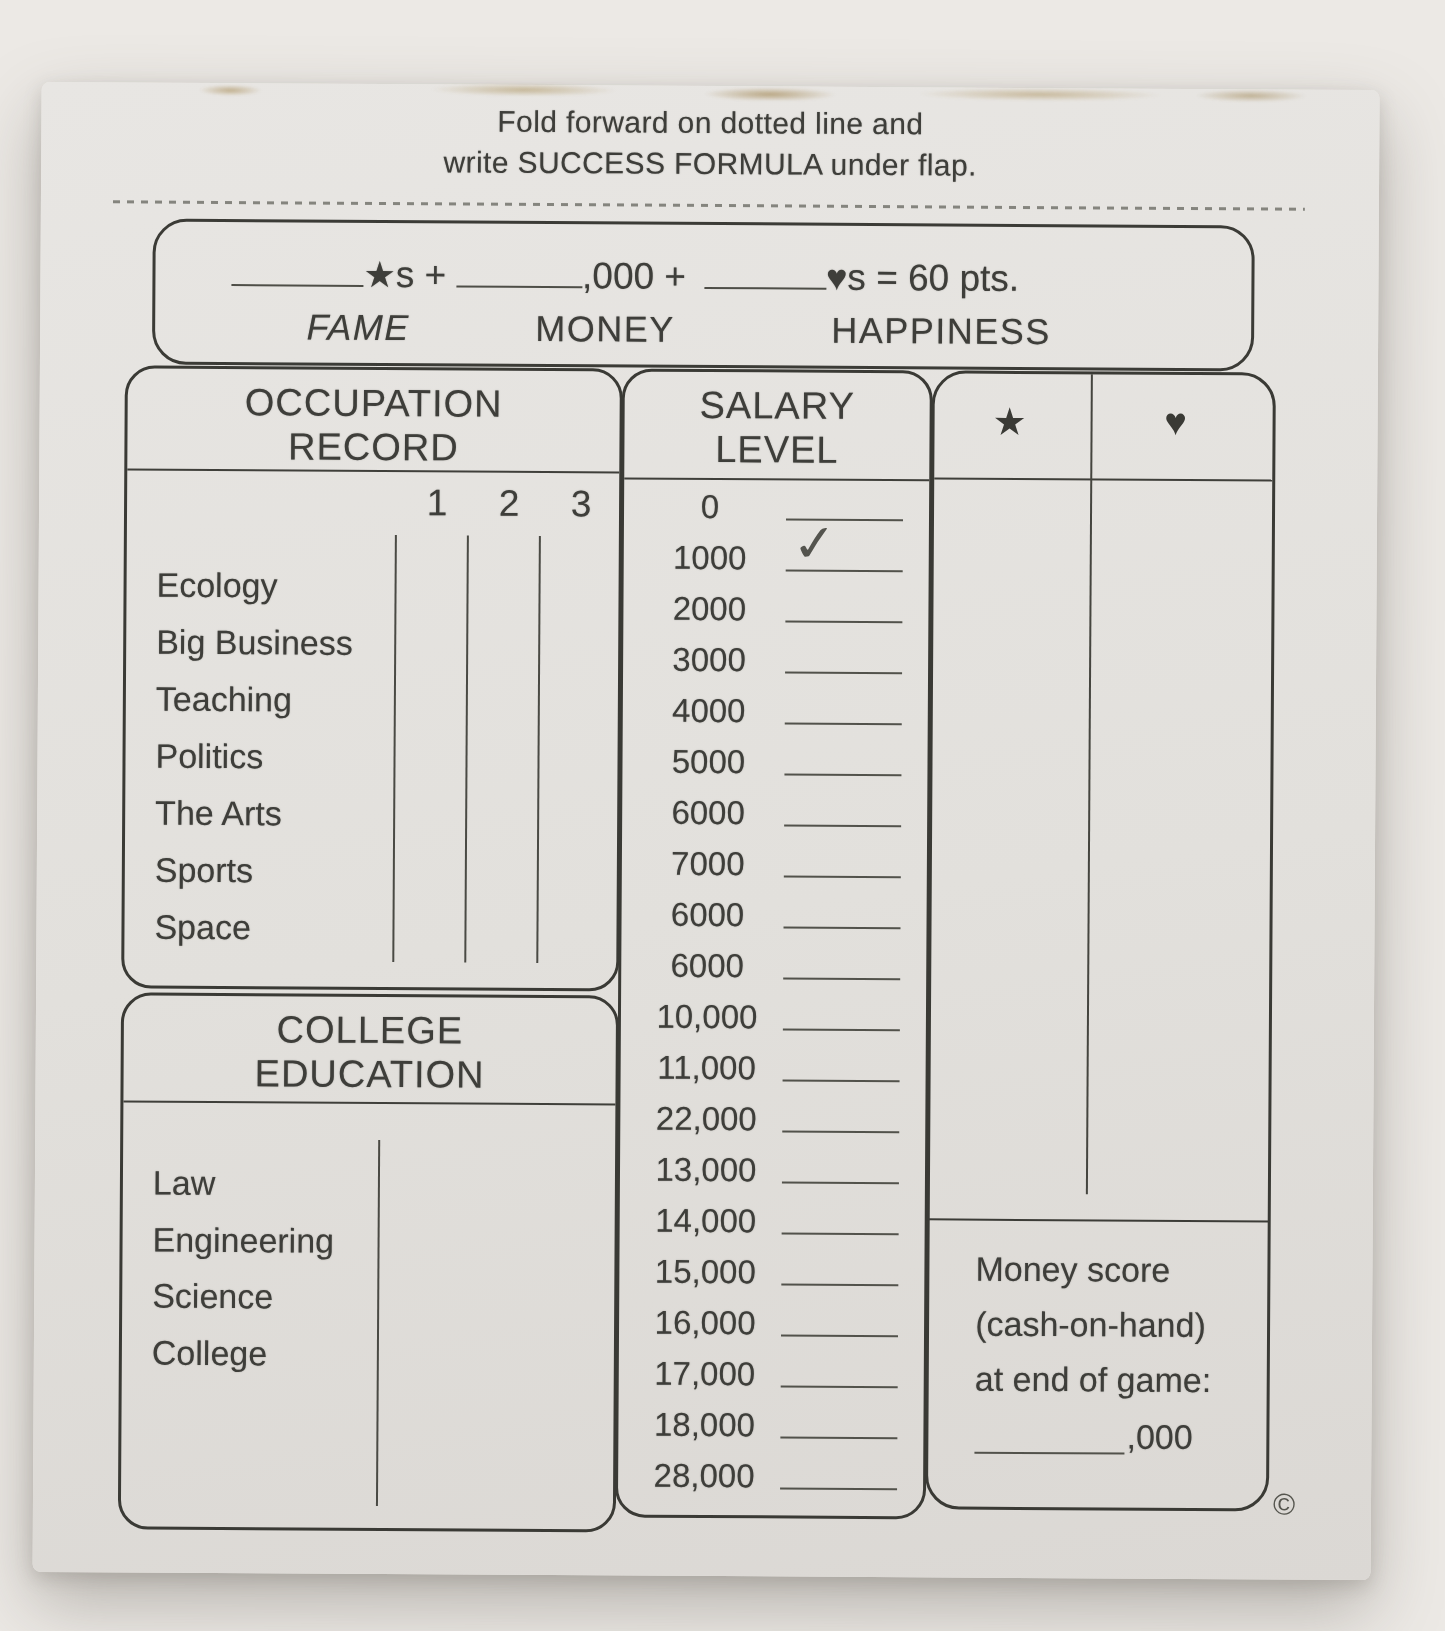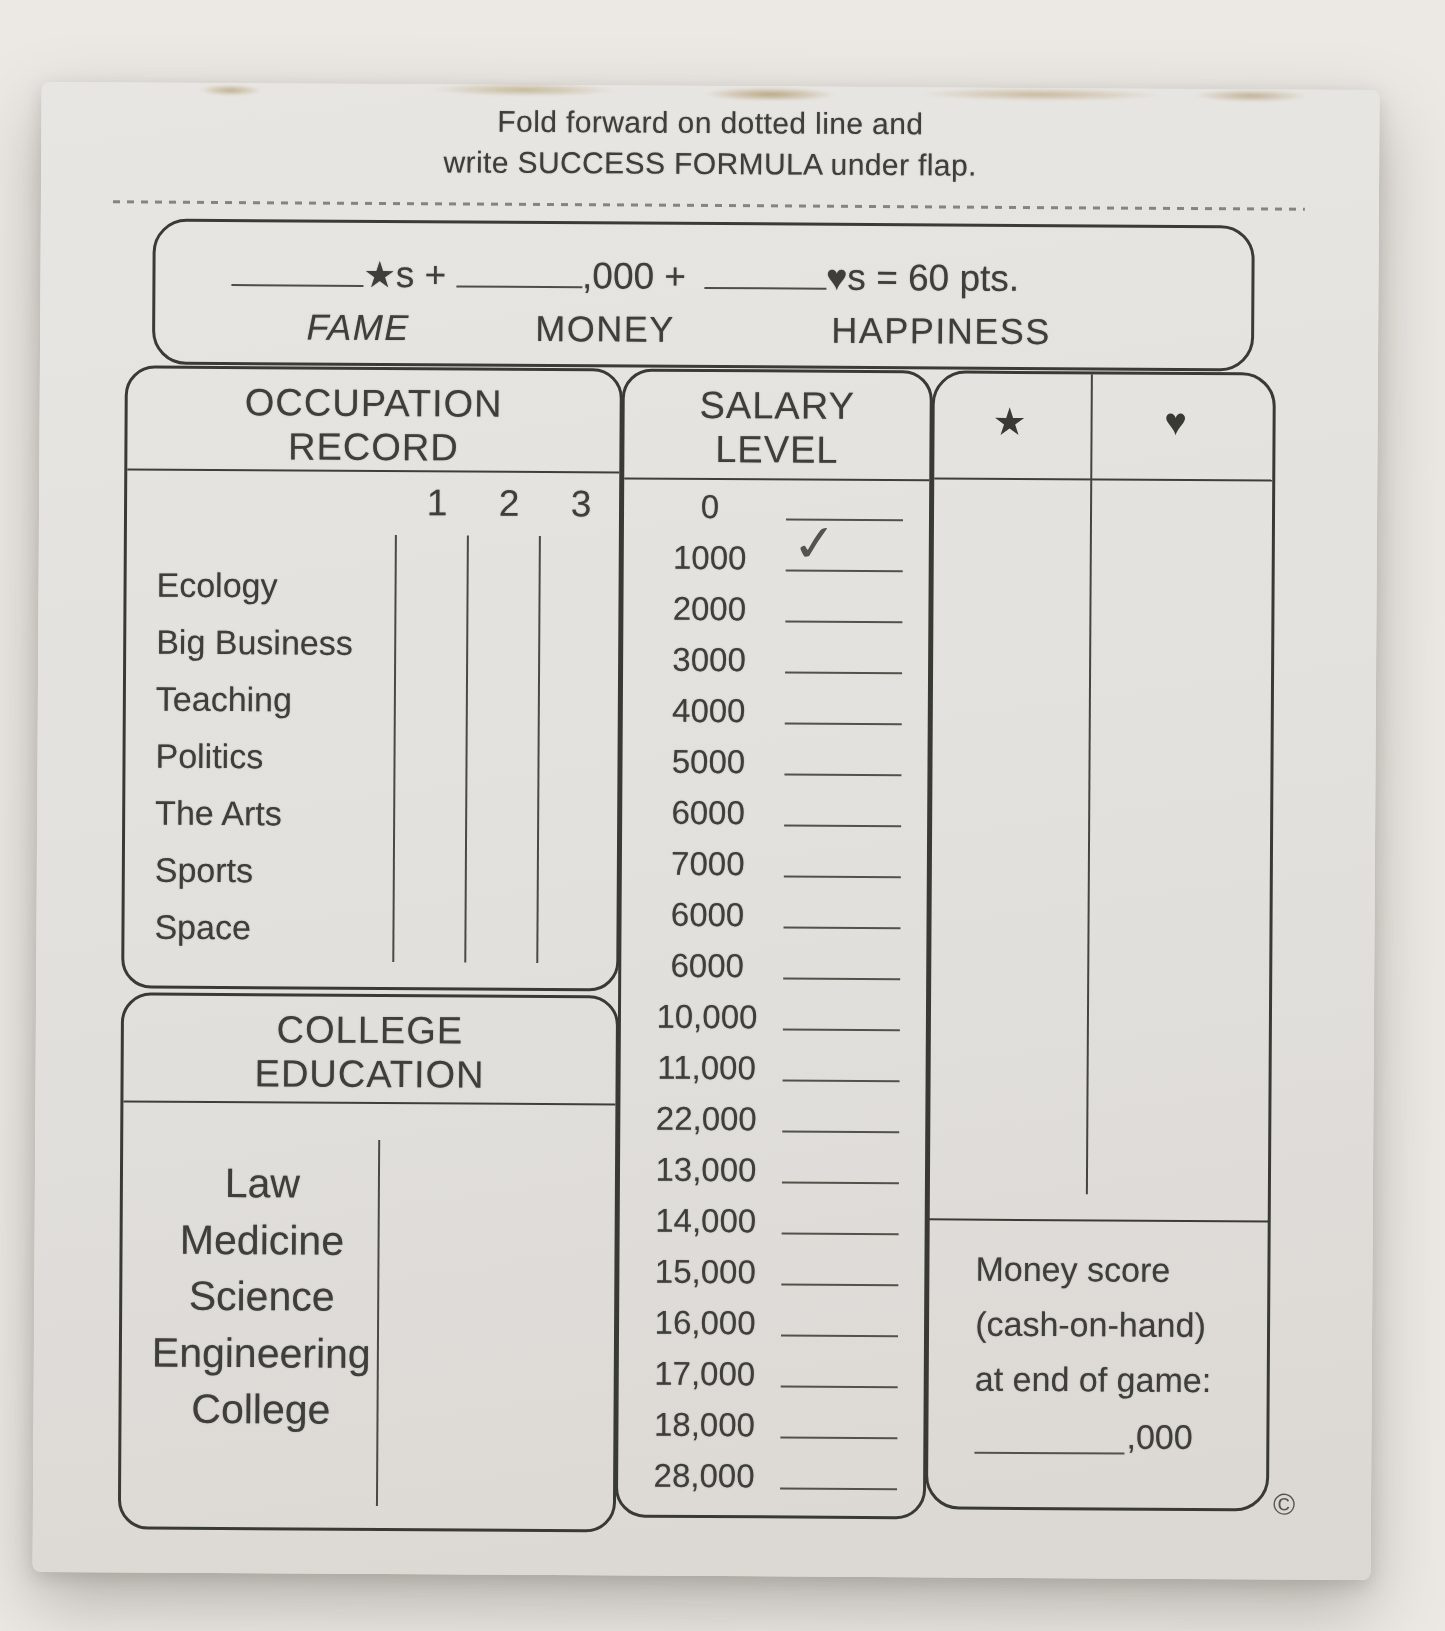--- a/index.html
+++ b/index.html
@@ -58,21 +58,21 @@
   .right{left:892px;top:283px;width:338px;height:1133px;border-radius:34px;}
 
   .pbody{position:relative;width:100%;height:100%;}
   .colnum{position:absolute;top:10px;font-size:37px;transform:translateX(-50%);}
   .n1{left:310px;}.n2{left:382px;}.n3{left:454px;}
   .vline{position:absolute;top:63px;width:2.4px;height:427px;background:#4a4a44;}
   .v1{left:268px;}.v2{left:340px;}.v3{left:412px;}
   ul.items{list-style:none;margin:0;padding:0;position:absolute;left:30px;top:86px;}
   .occ ul.items li{font-size:34px;line-height:57px;}
   .col-ed ul.items{top:52px;}
-  .col-ed ul.items li{font-size:41px;line-height:56.5px;text-align:center;}
+  .col-ed ul.items li{font-size:34px;line-height:56.5px;}
   .col-ed .vline{left:255px;top:36px;height:366px;}
 
   
   .rows{position:absolute;left:12px;right:22px;top:0px;}
   .srow{position:relative;display:flex;align-items:flex-end;height:51px;}
   .sval{min-width:148px;text-align:center;font-size:33px;line-height:49px;}
   .sline{flex:1;border-bottom:2.2px solid #52524b;margin:0 4px 11px 2px;}
   .check{position:absolute;left:158px;top:-17px;font-size:50px;color:#45453f;
     transform:rotate(-6deg) scaleX(1.1);font-weight:400;opacity:.9;}
 
@@ -140,23 +140,22 @@
   <section class="panel col-ed">
     <header class="phead ink">
       <div>COLLEGE</div>
       <div>EDUCATION</div>
     </header>
     <div class="pbody">
       <i class="vline"></i>
       <ul class="items">
 
       <li class="ink">Law</li>
-          <li class="ink">Medicine</li>
+          <li class="ink">Engineering</li>
           <li class="ink">Science</li>
-          <li class="ink">Engineering</li>
           <li class="ink">College</li>
         </ul>
     </div>
   </section>
 
   <section class="panel sal">
     <header class="phead ink">
       <div>SALARY</div>
       <div>LEVEL</div>
     </header>

